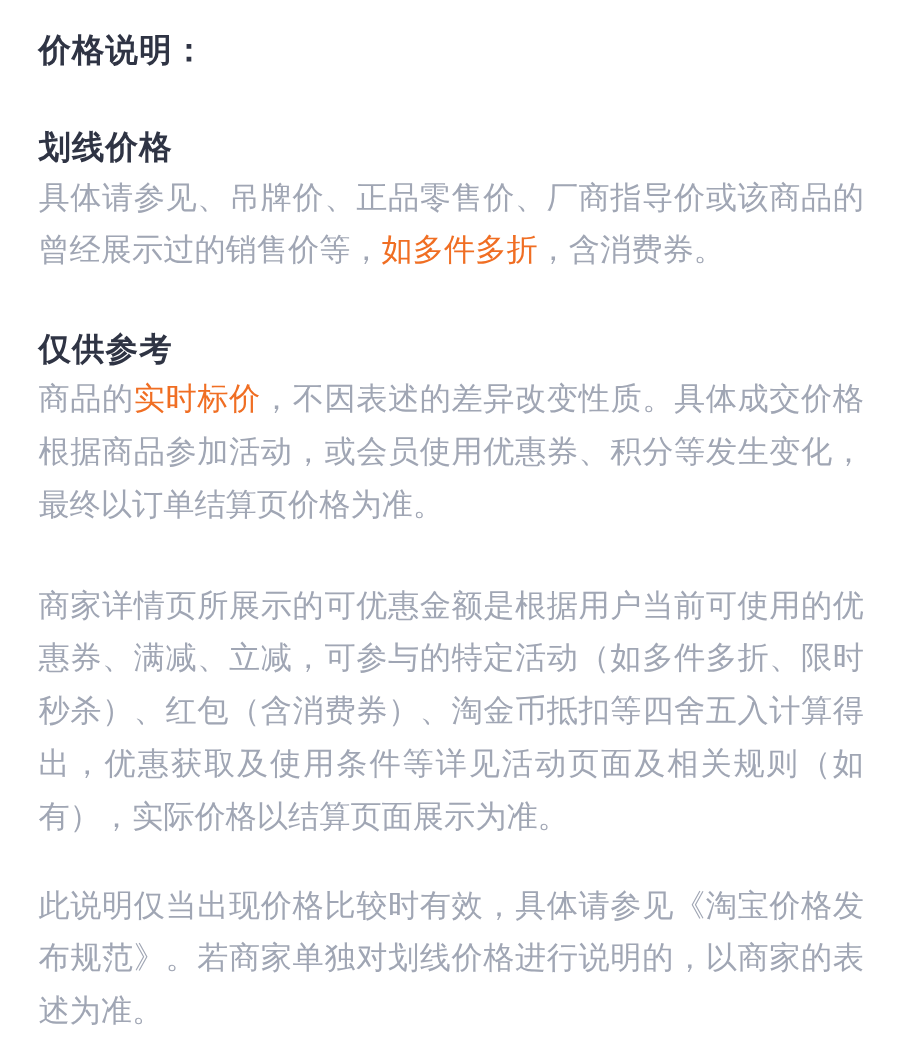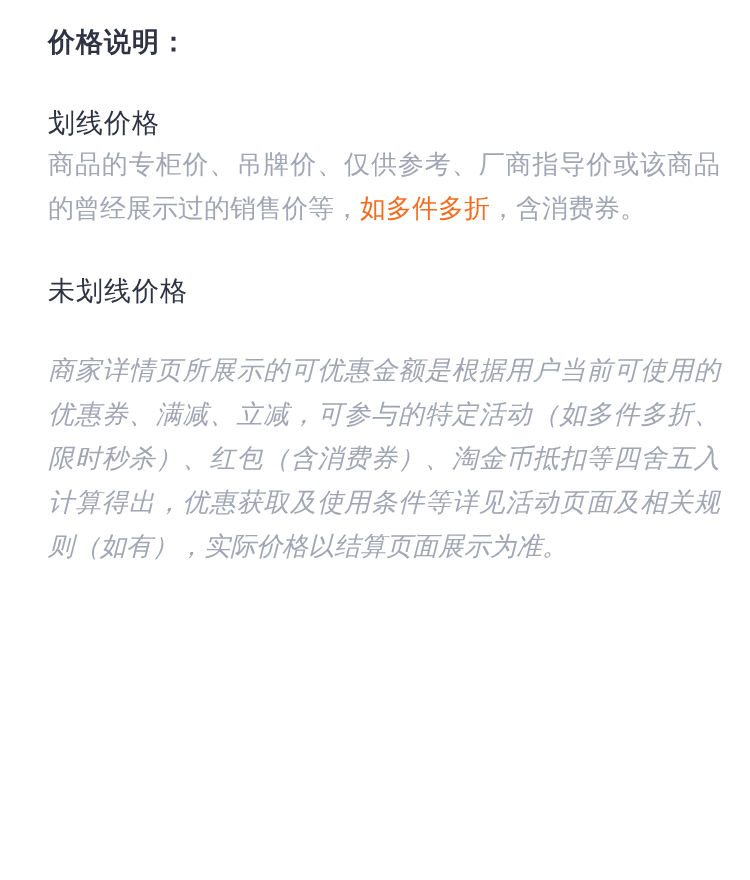--- a/index.html
+++ b/index.html
@@ -12,66 +12,70 @@
   html,body{margin:0;padding:0;}
   body{
     width:750px;
     height:880px;
     background:var(--bg-color);
     font-family:"Liberation Sans",sans-serif;
   }
   .doc{
     width:750px;
     height:880px;
-    padding:22px 30px 16px 48px;
+    padding:22px 30px 16px 32px;
     overflow:hidden;
   }
   .title{
     margin:0;
     font-size:27px;
     font-weight:700;
     line-height:40px;
     color:var(--heading-color);
     letter-spacing:1px;
   }
   .sec{margin:0;padding:0;}
   .heading{
     margin:44px 0 0 0;
     font-size:27px;
-    font-weight:400;
+    font-weight:700;
     line-height:34px;
     color:var(--heading-color);
     letter-spacing:1px;
   }
   .para{
     margin:2px 0 0 0;
     font-size:26px;
     line-height:44px;
     color:var(--body-color);
     text-align:justify;
     word-break:normal;
   }
-  .sec-noheading-1 .para{margin-top:40px;font-style:italic;}
+  .sec-noheading-1 .para{margin-top:40px;}
   .sec-noheading-2 .para{margin-top:30px;}
   .hl{color:var(--highlight-color);}
 </style>
 </head>
 <body>
 
 <div class="doc">
 
   <h1 class="title">价格说明：</h1>
 
   <section class="sec">
     <h2 class="heading">划线价格</h2>
-    <p class="para"><span>商品的专柜价、吊牌价、仅供参考、厂商指导价或该商品的曾经展示过的销售价等，</span><span class="hl">如多件多折</span><span>，含消费券。</span></p>
+    <p class="para"><span>具体请参见、吊牌价、正品零售价、厂商指导价或该商品的曾经展示过的销售价等，</span><span class="hl">如多件多折</span><span>，含消费券。</span></p>
   </section>
 
   <section class="sec">
-    <h2 class="heading">未划线价格</h2>
+    <h2 class="heading">仅供参考</h2>
+    <p class="para"><span>商品的</span><span class="hl">实时标价</span><span>，不因表述的差异改变性质。具体成交价格根据商品参加活动，或会员使用优惠券、积分等发生变化，最终以订单结算页价格为准。</span></p>
   </section>
 
   <section class="sec sec-noheading-1">
     <p class="para"><span>商家详情页所展示的可优惠金额是根据用户当前可使用的优惠券、满减、立减，可参与的特定活动（如多件多折、限时秒杀）、红包（含消费券）、淘金币抵扣等四舍五入计算得出，优惠获取及使用条件等详见活动页面及相关规则（如有），实际价格以结算页面展示为准。</span></p>
   </section>
 
+  <section class="sec sec-noheading-2">
+    <p class="para"><span>此说明仅当出现价格比较时有效，具体请参见《淘宝价格发布规范》。若商家单独对划线价格进行说明的，以商家的表述为准。</span></p>
+  </section>
 
 </div>
 
 </body></html>

